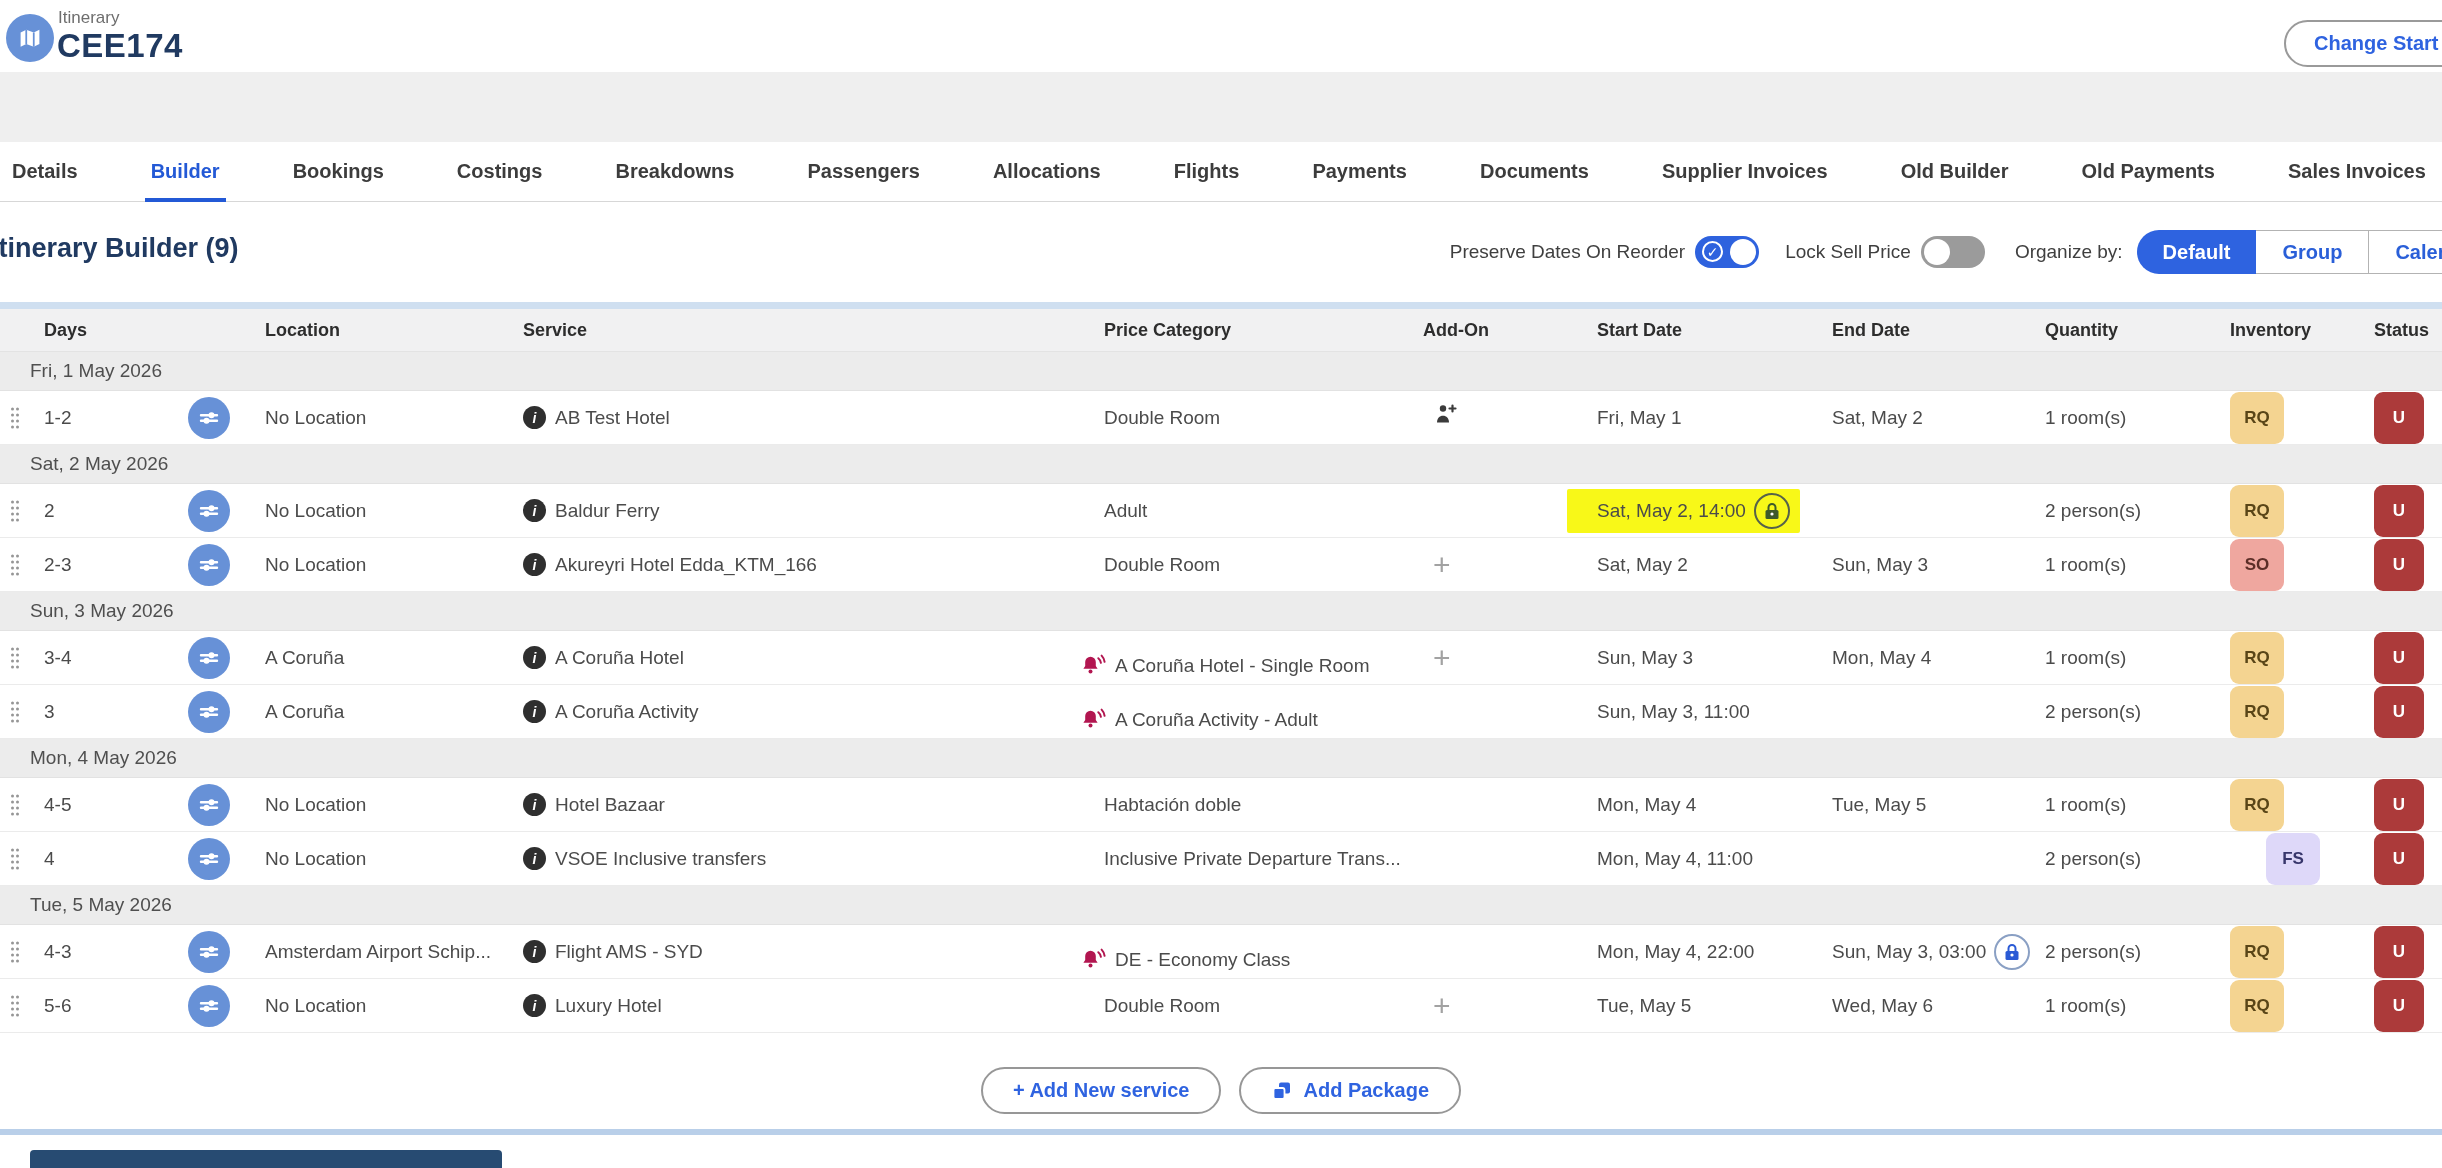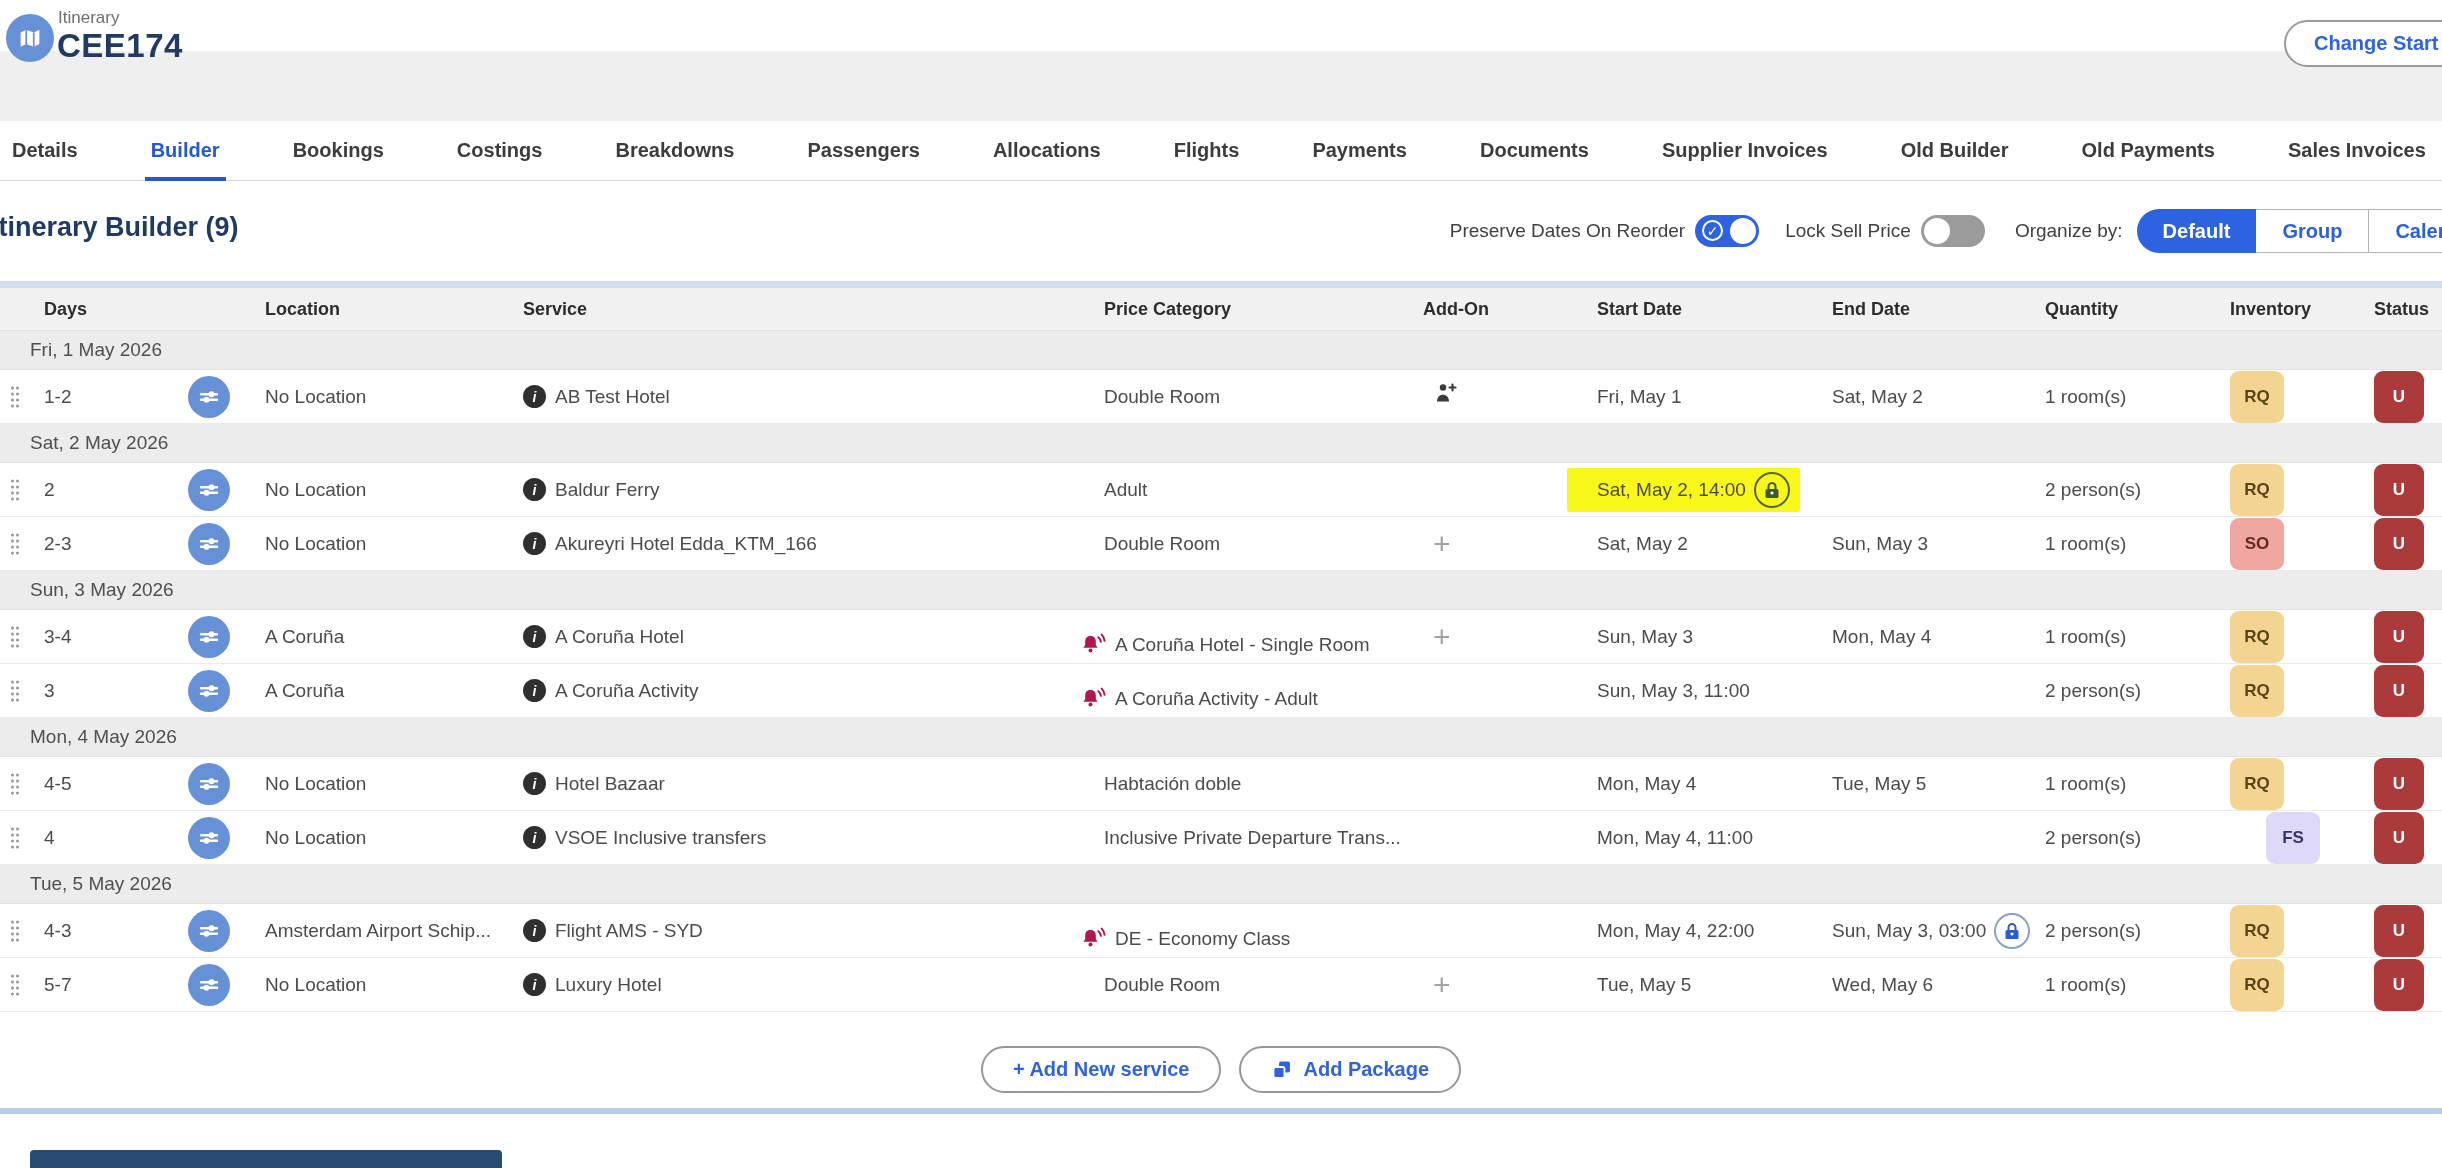--- a/index.html
+++ b/index.html
@@ -1,20 +1,20 @@
 <!DOCTYPE html>
 <html><head>
 <meta charset="utf-8">
 <style>
   html,body{margin:0;padding:0;background:#fff;}
   *{box-sizing:border-box;font-family:"Liberation Sans","DejaVu Sans",sans-serif;}
   .screen{position:relative;width:2442px;height:1168px;background:#fff;overflow:hidden;}
 
   
-  .hdr{position:relative;height:51px;background:#fff;}
+  .hdr{position:relative;height:72px;background:#fff;}
   .logo{position:absolute;left:6px;top:14px;width:48px;height:48px;border-radius:50%;
         background:#6791d7;display:flex;align-items:center;justify-content:center;}
   .app-label{position:absolute;left:58px;top:8px;font-size:17px;color:#6e6e6e;}
   .app-title{position:absolute;left:57px;top:27px;font-size:33px;font-weight:700;color:#203a61;letter-spacing:.5px;}
   .change-btn{position:absolute;left:2284px;top:20px;width:236px;height:47px;background:#fff;
         border:2px solid #9a9a9a;border-radius:24px;color:#2f63e0;font-size:20px;font-weight:700;
         display:flex;align-items:center;justify-content:flex-start;padding-left:28px;cursor:pointer;}
   .band{height:70px;background:#efefef;}
 
   
@@ -618,21 +618,21 @@
                 <circle cx="8.5" cy="4" r="1.5" fill="#969696"></circle>
                 <circle cx="3.5" cy="10" r="1.5" fill="#969696"></circle>
                 <circle cx="8.5" cy="10" r="1.5" fill="#969696"></circle>
                 <circle cx="3.5" cy="16" r="1.5" fill="#969696"></circle>
                 <circle cx="8.5" cy="16" r="1.5" fill="#969696"></circle>
                 <circle cx="3.5" cy="22" r="1.5" fill="#969696"></circle>
                 <circle cx="8.5" cy="22" r="1.5" fill="#969696"></circle>
               </svg>
             </span>
           </div>
-          <div class="cell">5-7</div>
+          <div class="cell">5-6</div>
           <div class="cell">
             <span class="type-ico">
               <svg width="26" height="26" viewBox="0 0 26 26">
                 <path d="M5 10.2H21M5 15.8H21" stroke="#fff" stroke-width="2.4" stroke-linecap="round"></path>
                 <circle cx="15.5" cy="10.2" r="3" fill="#fff"></circle>
                 <circle cx="10.5" cy="15.8" r="3" fill="#fff"></circle>
               </svg>
             </span>
           </div>
           <div class="cell">No Location</div>

